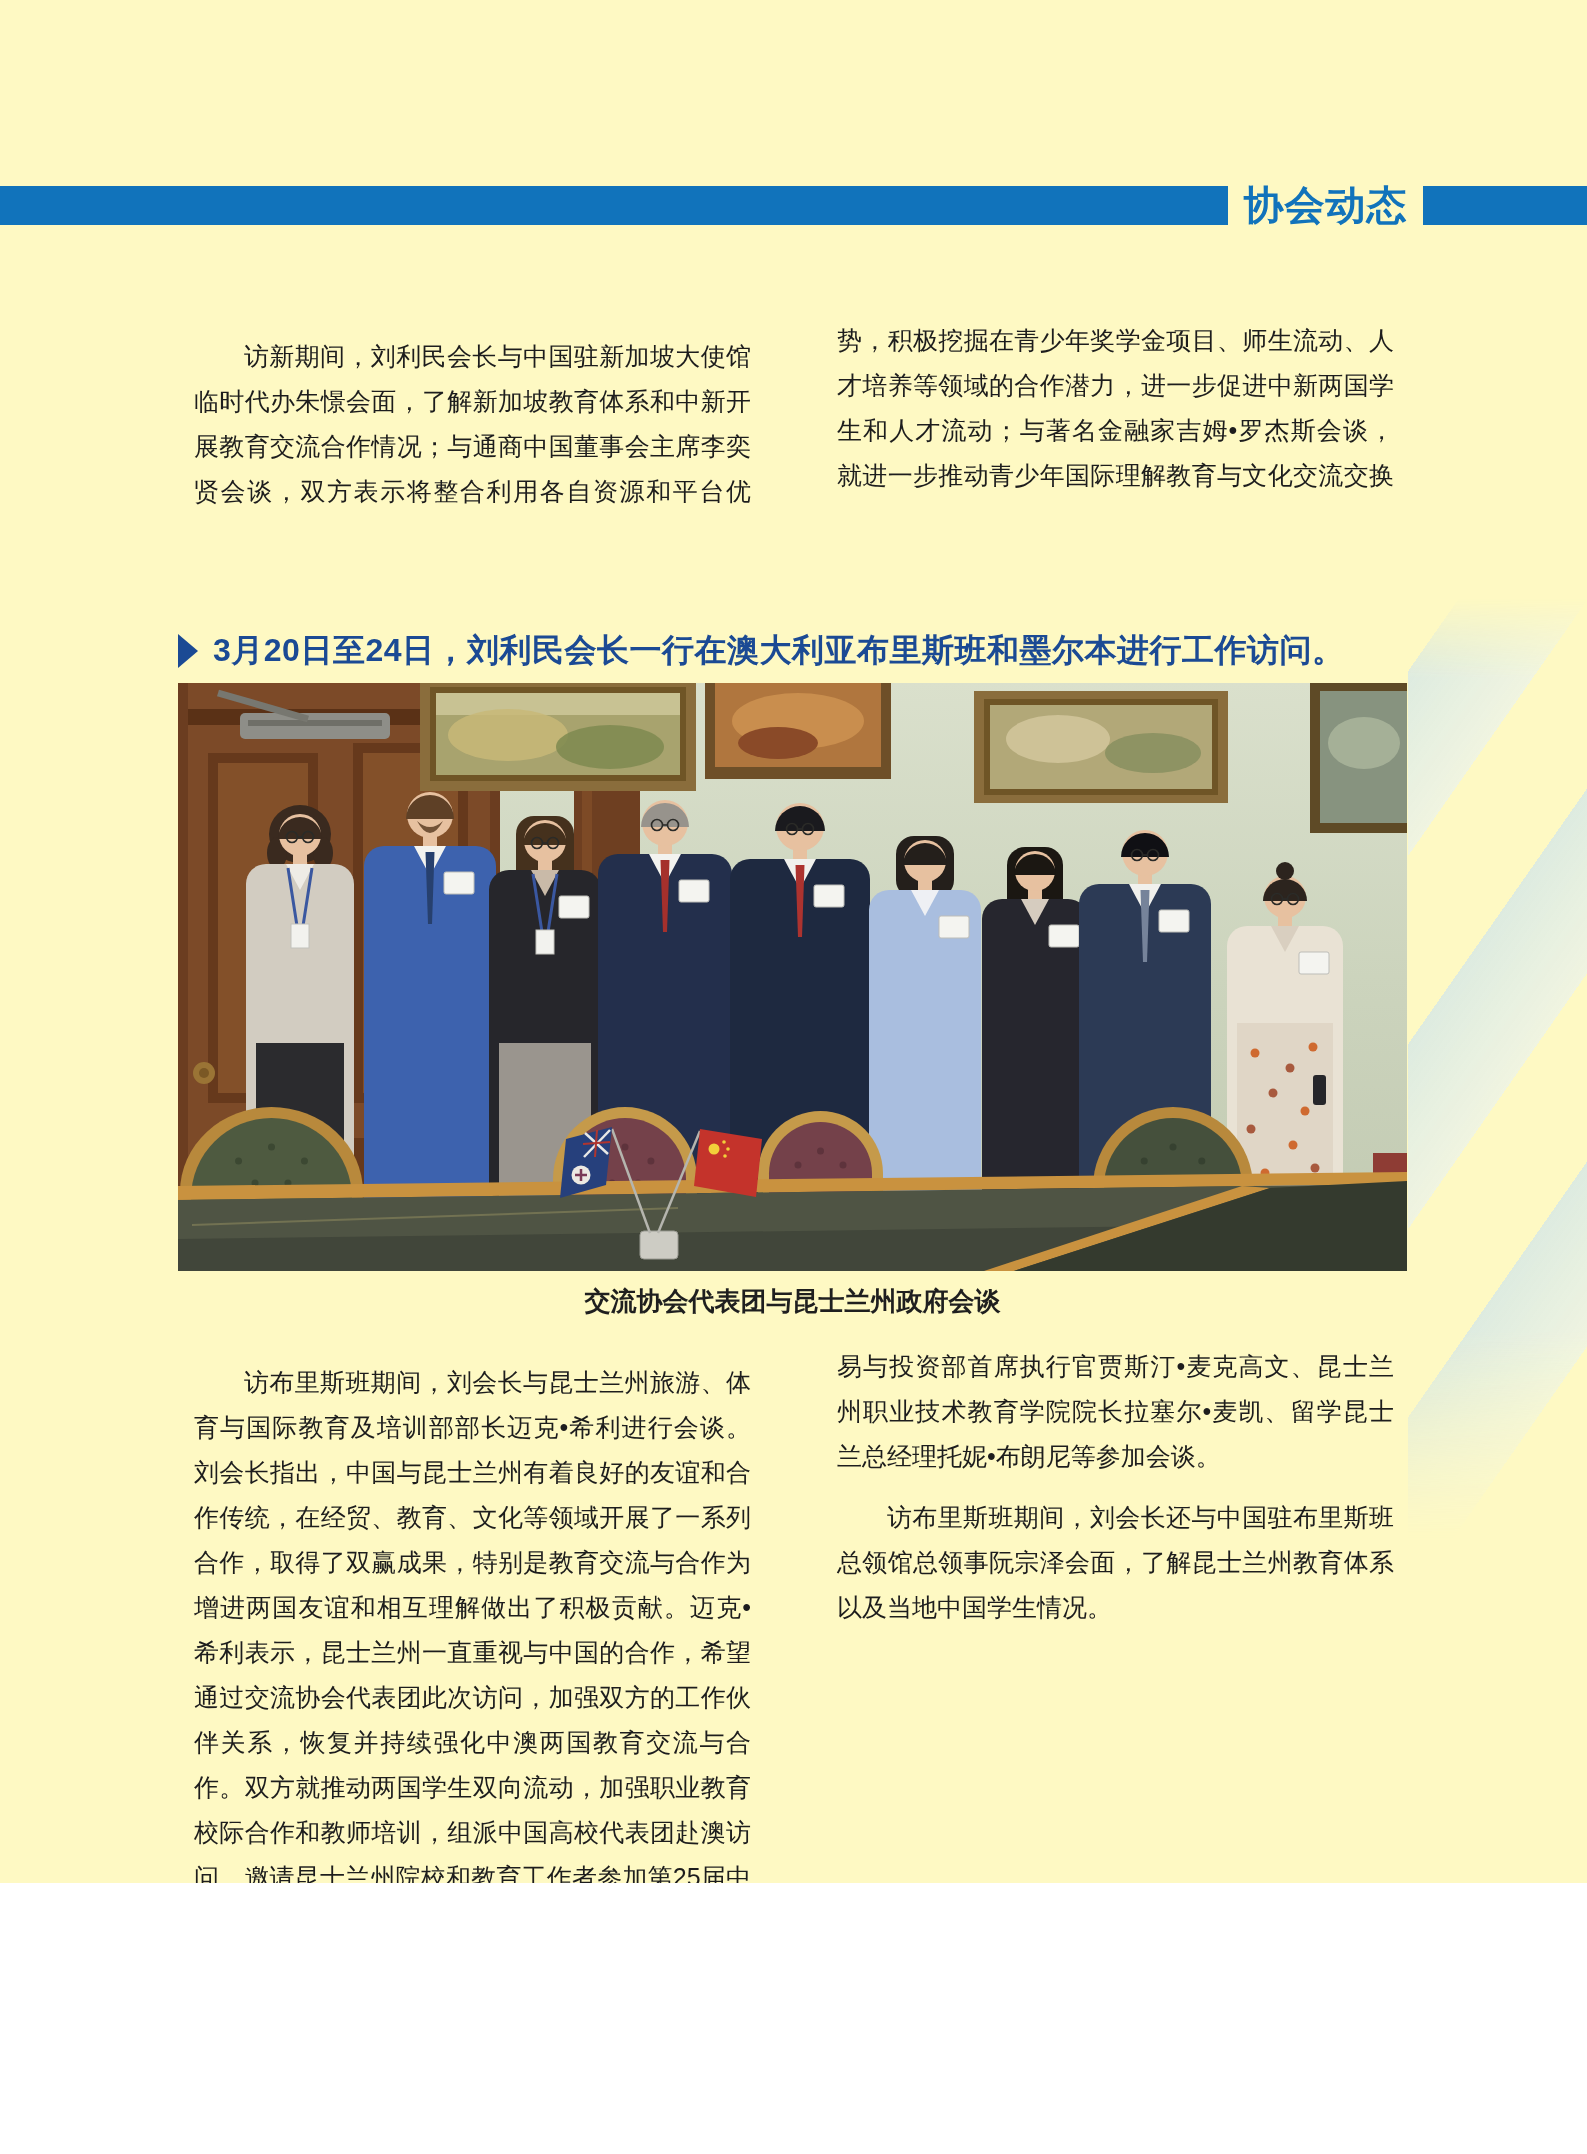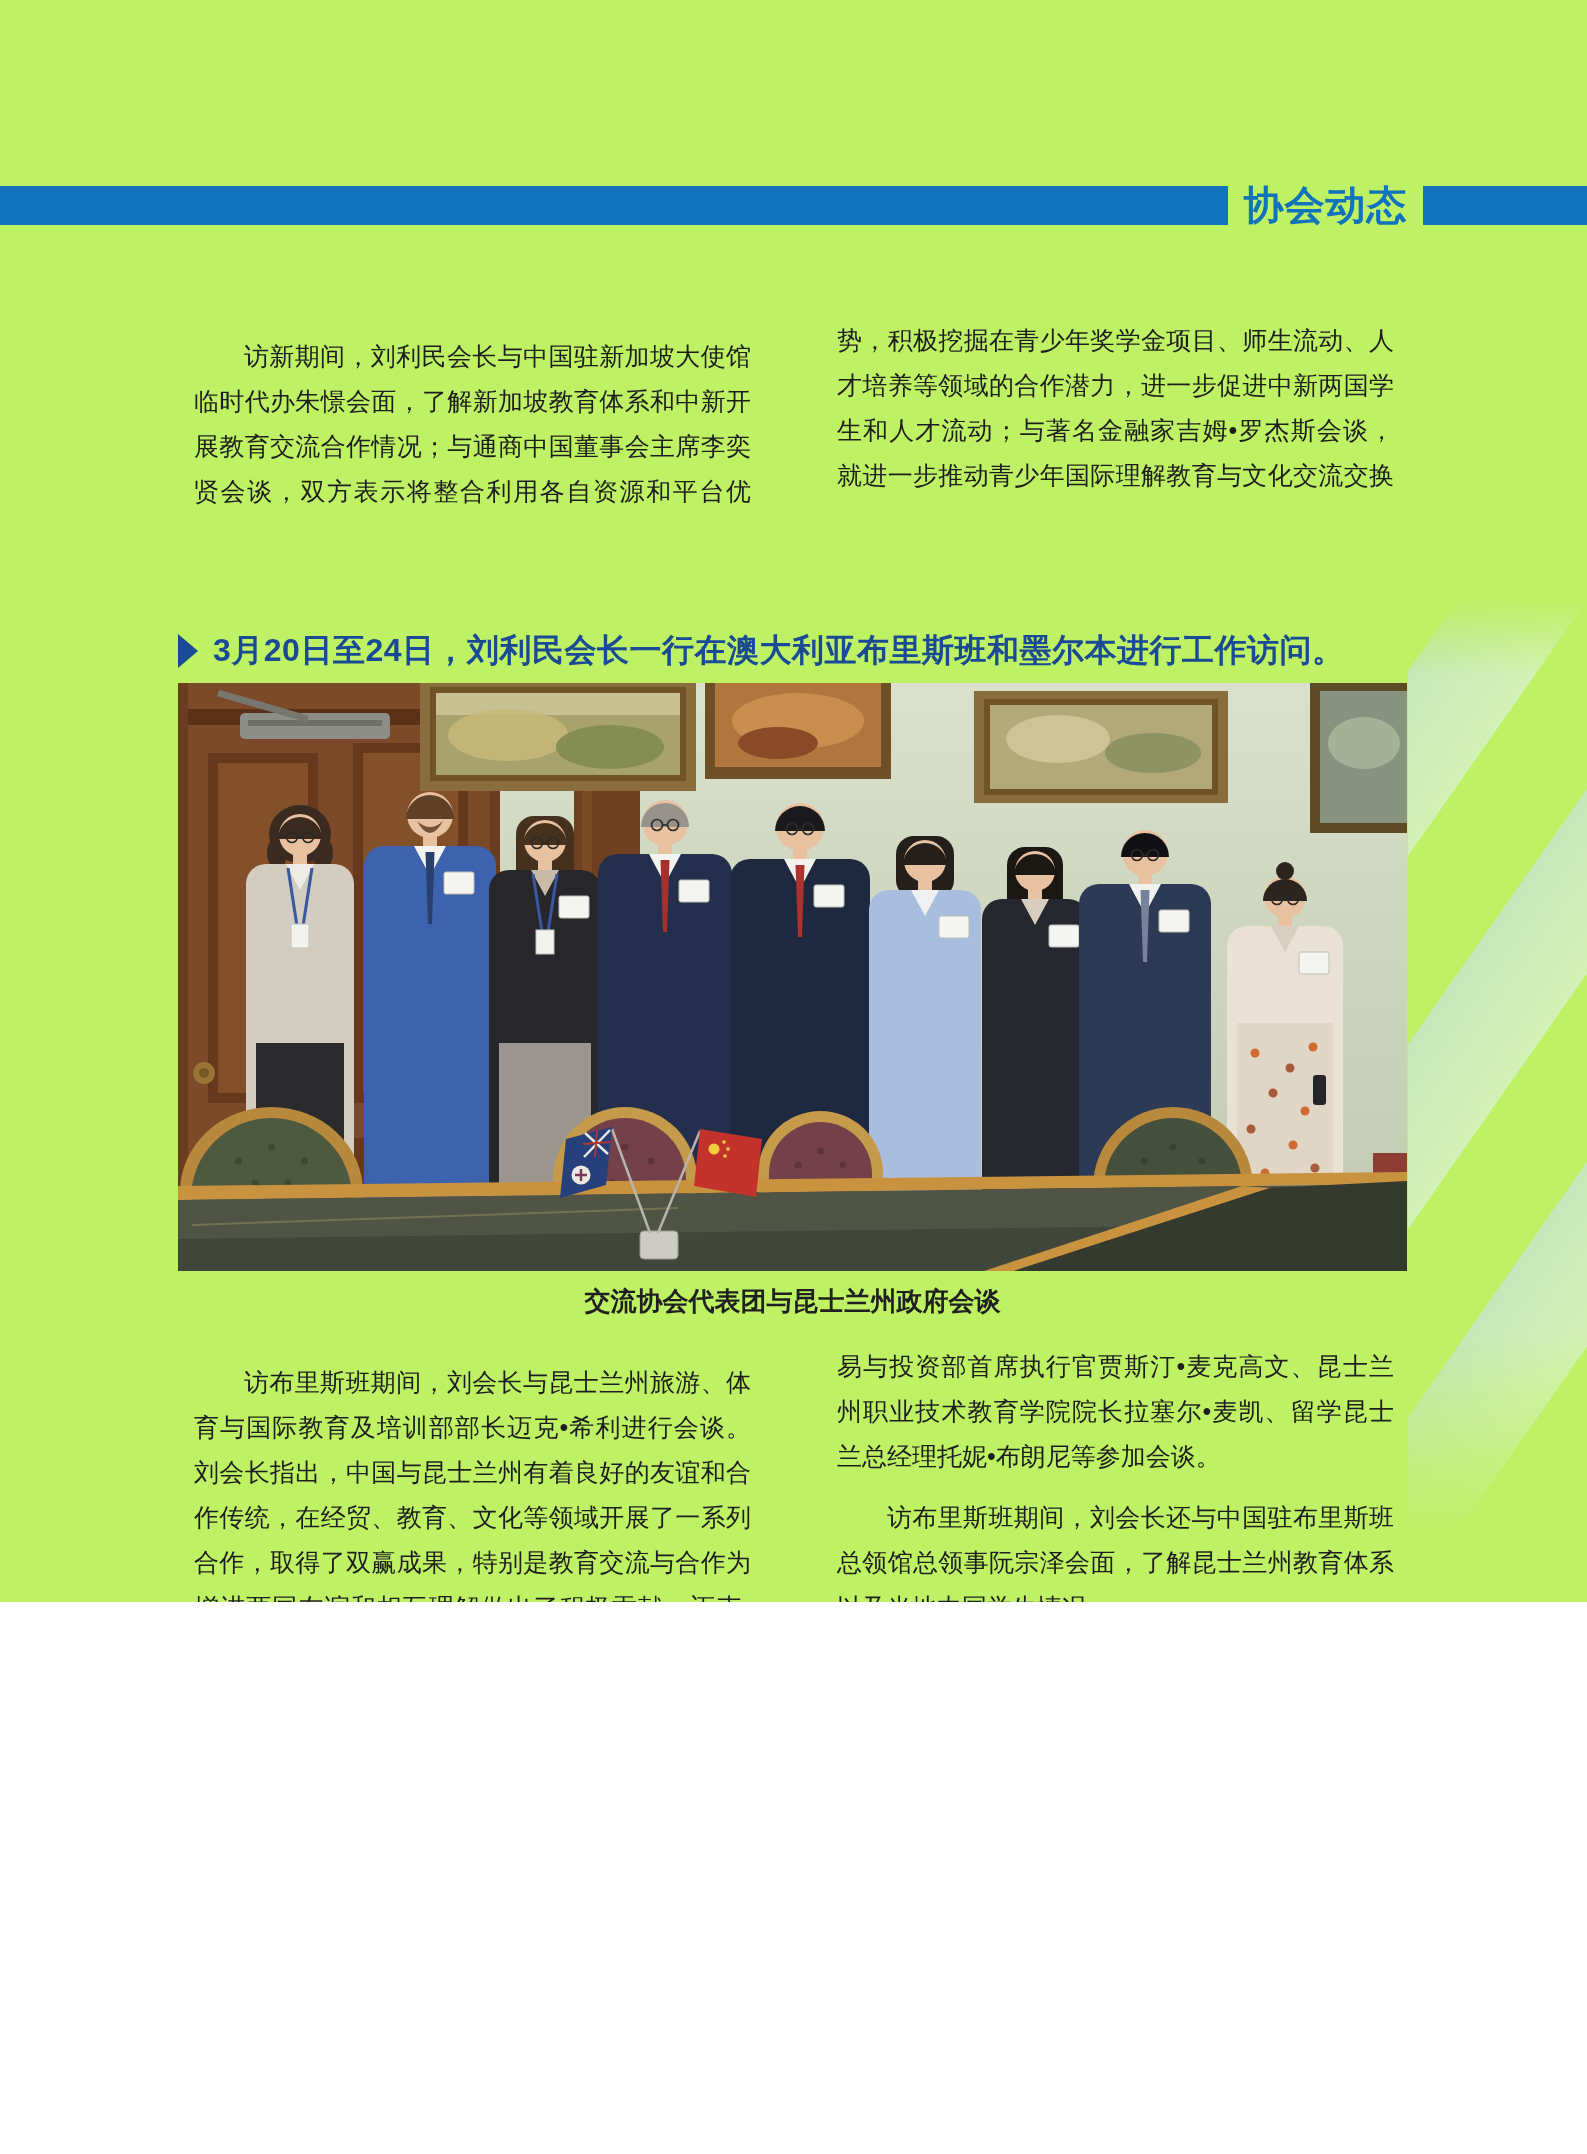--- a/index.html
+++ b/index.html
@@ -1,16 +1,16 @@
 <!DOCTYPE html>
 <html style="--header-bar-blue: #1173bb; --heading-blue: #1b4a94; --body-text: #1d1d1d; --caption-text: #1f1f1f; --footer-line: #7d7d7d; --page-number: #3f3f3f;"><head>
 <meta charset="utf-8">
 <style>
   html,body{margin:0;padding:0;background:#fff;}
-  .page{position:relative;width:1587px;height:1602px;background:#bef264;overflow:hidden;
+  .page{position:relative;width:1587px;height:1883px;background:#fef9c3;overflow:hidden;
         font-family:"Liberation Sans",sans-serif;color:var(--body-text,#1d1d1d);}
 
   
   .topbar{position:absolute;top:186px;left:0;width:1587px;height:39px;display:flex;align-items:stretch;}
   .bar{background:var(--header-bar-blue,#1173bb);height:39px;}
   .seg-left{width:1228px;}
   .seg-right{flex:1;}
   .bar-title{width:195px;text-align:center;font-size:40px;font-weight:700;line-height:39px;
              color:var(--header-bar-blue,#1173bb);letter-spacing:1px;white-space:nowrap;}
 

